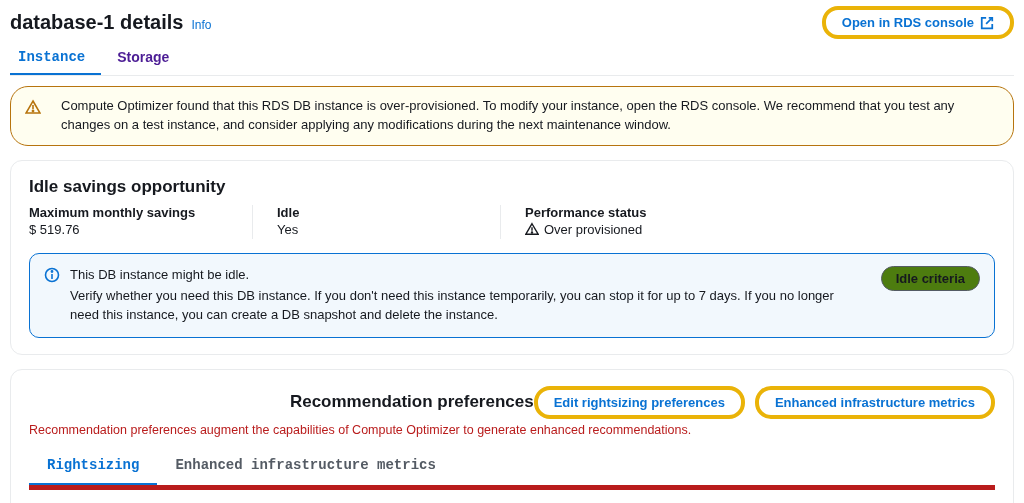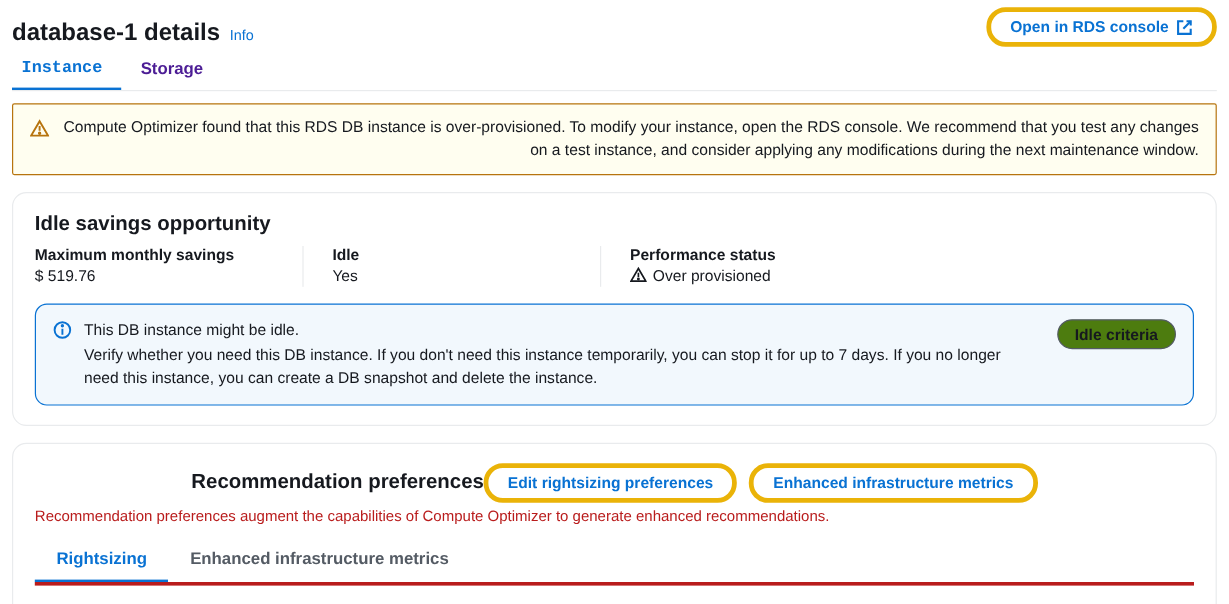--- a/index.html
+++ b/index.html
@@ -1,51 +1,51 @@
 <!DOCTYPE html>
 <html><head>
 <meta charset="utf-8">
 <style>
   * { box-sizing: border-box; margin: 0; padding: 0; }
   body { font-family: "Amazon Ember", "Helvetica Neue", Arial, sans-serif; background: #fff; color: #16191f; font-size: 14px; padding: 6px 10px 16px 10px; }
 
-  .header-row { display: flex; justify-content: space-between; align-items: flex-end; margin-bottom: 2px; }
+  .header-row { display: flex; justify-content: space-between; align-items: center; margin-bottom: 2px; }
   .page-title { font-size: 20px; font-weight: 700; display: flex; align-items: baseline; gap: 8px; }
   .info-link { color: #0972d3; font-size: 12px; font-weight: 400; cursor: pointer; }
 
   .btn { border: 4px solid #eab308; color: #0972d3; background: #fff; border-radius: 16px; padding: 5px 16px; font-size: 13px; font-weight: 700; cursor: pointer; display: inline-flex; align-items: center; gap: 6px; }
   .btn-small { border: 1px solid #545b64; color: #16191f; background: #4d7c0f; border-radius: 16px; padding: 4px 14px; font-size: 13px; font-weight: 600; cursor: pointer; }
 
   .tabs { display: flex; border-bottom: 1px solid #e9ebed; margin-top: 2px; }
   .tab { padding: 8px 16px 8px 16px; font-size: 14px; font-weight: 700; color: #4c1d95; cursor: pointer; }
   .tab.active { color: #0972d3; border-bottom: 2px solid #0972d3; }
   .tab.first { padding-left: 8px; font-family: Liberation Mono, monospace; }
 
-  .alert { border: 1px solid #b7740e; background: #fffef0; border-radius: 2px; padding: 10px 14px; margin-top: 10px; display: flex; gap: 8px; align-items: flex-start; font-size: 13px; line-height: 1.45; text-align: right; }
+  .alert { border: 1px solid #b7740e; background: #fffef0; border-radius: 18px; padding: 10px 14px; margin-top: 10px; display: flex; gap: 20px; align-items: flex-start; font-size: 13px; line-height: 1.45; }
   .alert .icon { color: #b7740e; flex-shrink: 0; margin-top: 2px; }
 
   .panel { border: 1px solid #e9ebed; border-radius: 12px; padding: 16px 18px; margin-top: 14px; }
-  .panel-title-row { display: flex; justify-content: center; align-items: center; margin-bottom: 4px; }
+  .panel-title-row { display: flex; justify-content: flex-end; align-items: center; margin-bottom: 4px; }
   .panel-title { font-size: 17px; font-weight: 700; }
   .panel-subtitle { font-size: 12.5px; color: #b91c1c; margin-bottom: 10px; }
 
   .kv-row { display: flex; margin-top: 8px; }
   .kv { flex: 1; padding-right: 24px; }
   .kv + .kv { border-left: 1px solid #e9ebed; padding-left: 24px; }
   .kv .label { font-size: 13px; font-weight: 700; margin-bottom: 2px; }
   .kv .value { font-size: 13px; color: #16191f; }
   .status-warn { color: #b7740e; display: inline-flex; align-items: center; gap: 5px; }
 
   .info-alert { border: 1px solid #0972d3; background: #f2f8fd; border-radius: 10px; padding: 12px 14px; margin-top: 14px; display: flex; gap: 10px; align-items: flex-start; font-size: 13px; line-height: 1.45; }
   .info-alert .icon { color: #0972d3; flex-shrink: 0; margin-top: 1px; }
   .info-alert .body { flex: 1; }
   .info-alert .body .title { font-weight: 400; margin-bottom: 2px; }
   .info-alert .actions { margin-left: 16px; }
 
-  .pref-tabs { display: flex; border-bottom: 3px solid #b91c1c; margin-top: 10px; }
+  .pref-tabs { display: flex; border-bottom: 5px solid #b91c1c; margin-top: 10px; font-family: Liberation Mono, monospace; }
   .pref-tab { padding: 10px 18px; font-size: 14px; font-weight: 700; color: #545b64; cursor: pointer; }
   .pref-tab.active { color: #0972d3; border-bottom: 2px solid #0972d3; }
 
   .inner-section { padding: 14px 8px 4px 8px; }
   .inner-section .title { font-size: 15px; font-weight: 700; display: flex; align-items: baseline; gap: 8px; }
 
   .btn-group { display: flex; gap: 10px; }
 
   svg.icon-svg { width: 14px; height: 14px; }
   svg.icon-svg-lg { width: 16px; height: 16px; }

